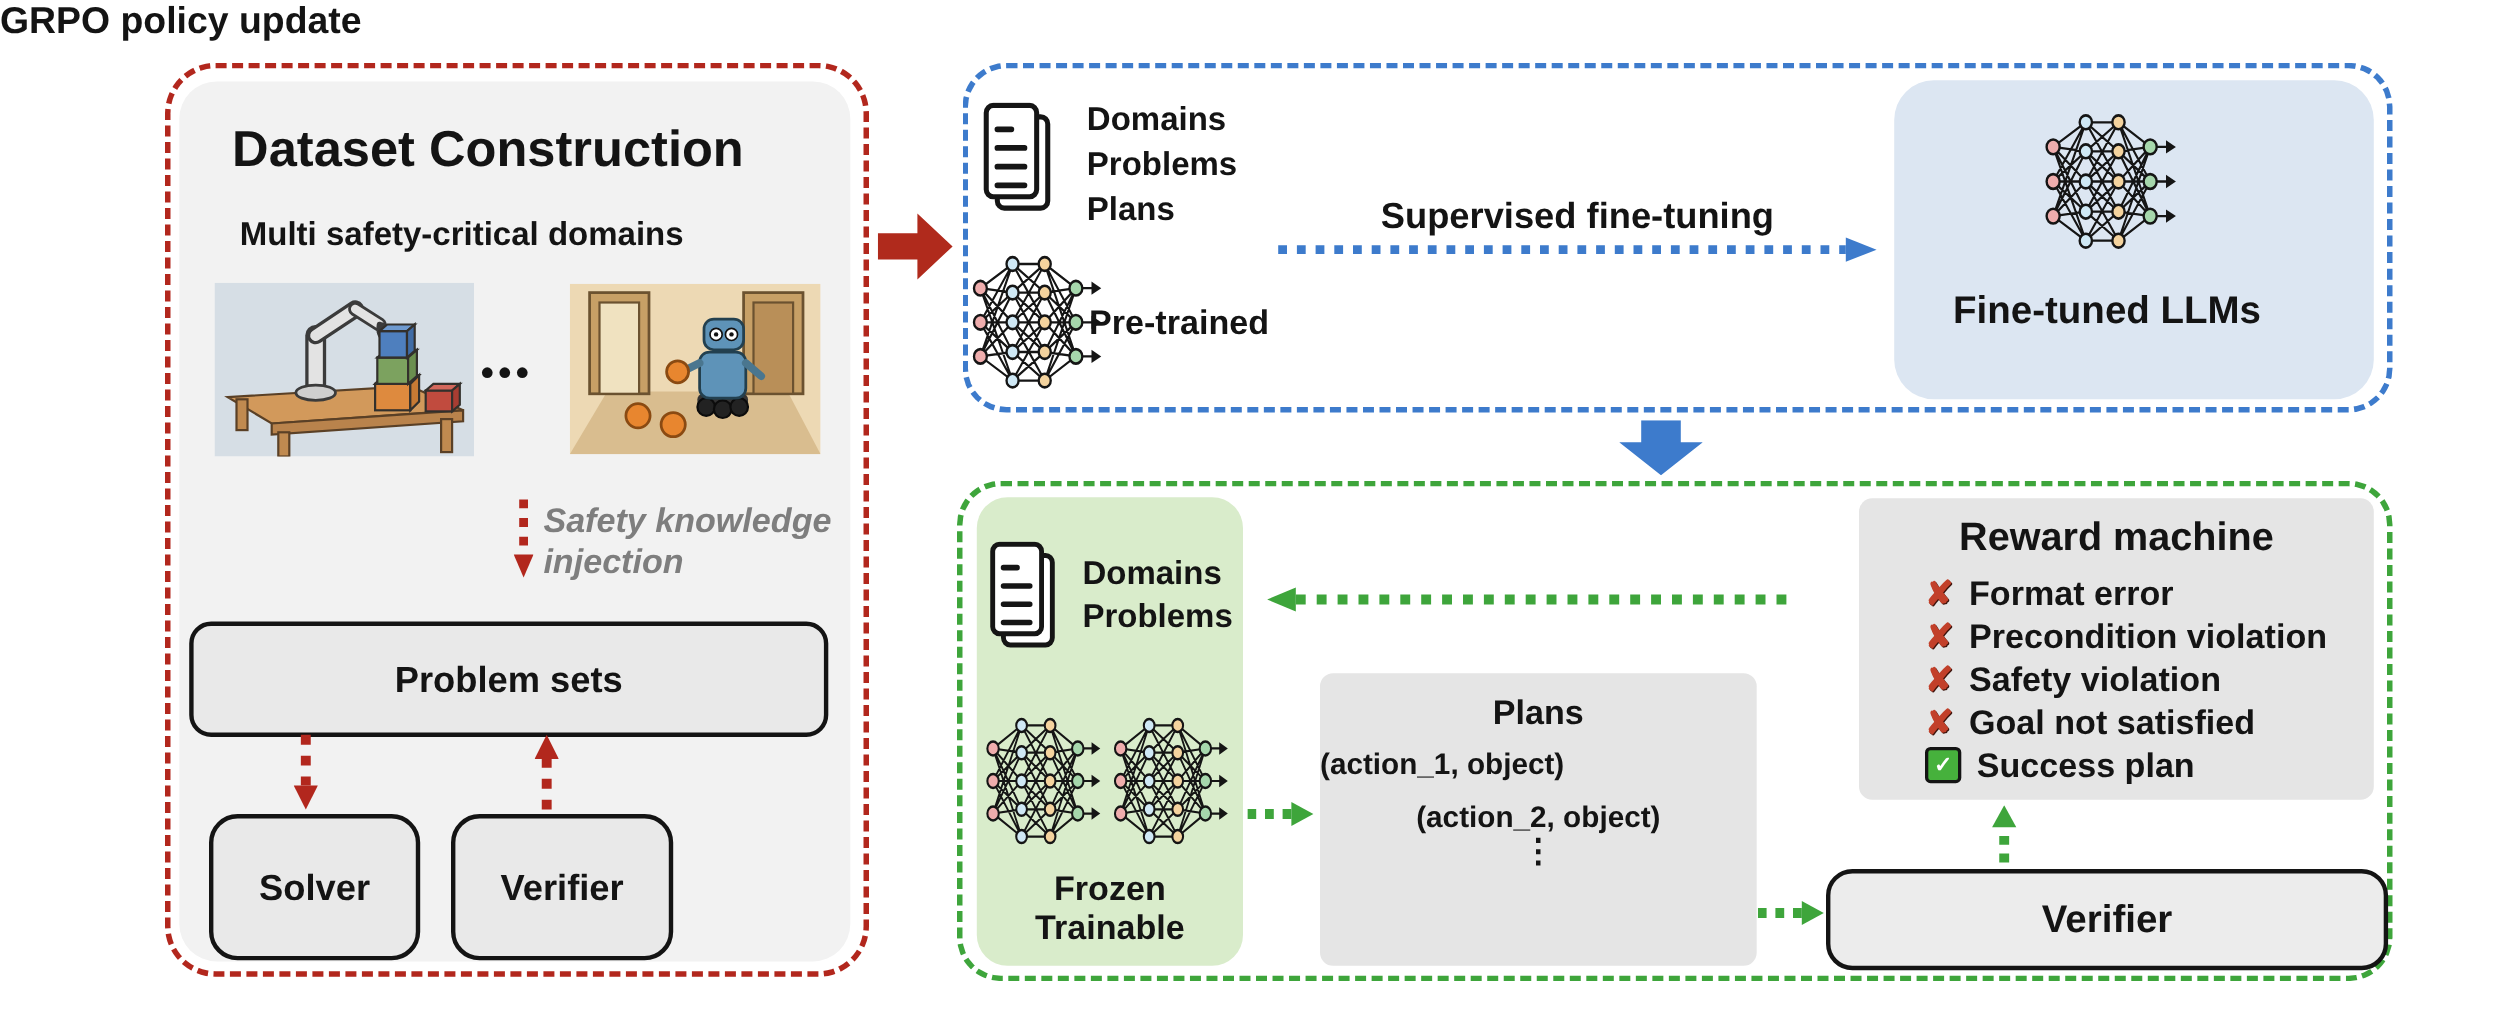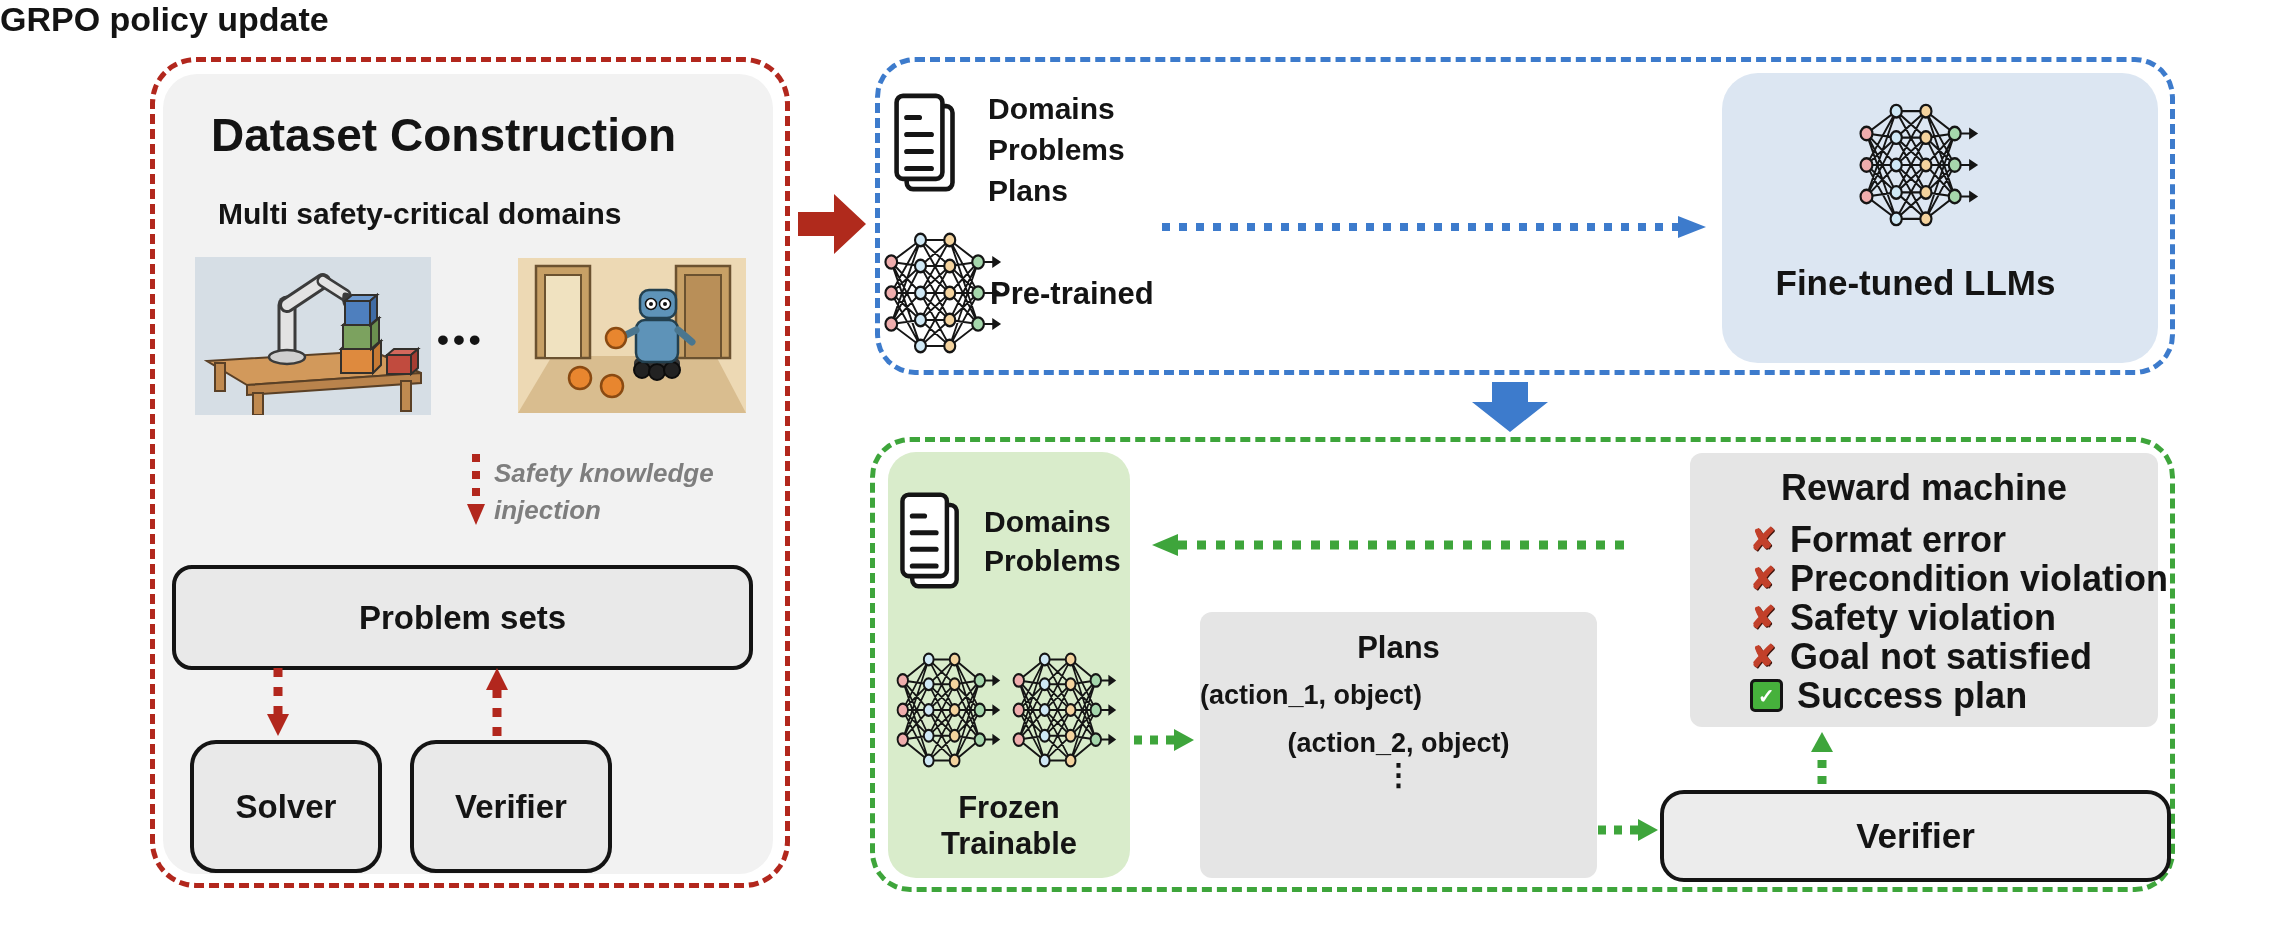--- a/index.html
+++ b/index.html
@@ -23,26 +23,26 @@
   .node-box.r26{border-radius:26px;}
 
   .t-title{font-size:46px;font-weight:bold;white-space:nowrap;letter-spacing:0px;}
   .t-sub{font-size:30px;font-weight:bold;white-space:nowrap;}
   .t-box{font-size:33px;font-weight:bold;}
   .t-big{font-size:35px;font-weight:bold;}
   .t-label{font-size:30px;font-weight:bold;line-height:41px;}
   .t-label2{font-size:30px;font-weight:bold;line-height:39px;}
   .t-arrowlbl{font-size:33px;font-weight:bold;text-align:center;white-space:nowrap;}
   .t-action{font-size:27px;font-weight:bold;white-space:nowrap;}
-  .t-gray-italic{font-size:26px;font-weight:bold;font-style:italic;color:#7E7E7E;line-height:37px;white-space:nowrap;}
+  .t-gray-italic{font-size:31px;font-weight:bold;font-style:italic;color:#7E7E7E;line-height:37px;white-space:nowrap;}
   .t-dots{font-size:34px;font-weight:bold;letter-spacing:4px;color:#141414;}
   .t-vdots{font-size:30px;font-weight:bold;line-height:26px;}
 
   .reward-row{display:flex;align-items:center;gap:14px;height:33px;margin-bottom:6px;}
-  .reward-row .lbl{font-size:36px;font-weight:bold;white-space:nowrap;}
+  .reward-row .lbl{font-size:31px;font-weight:bold;white-space:nowrap;}
   .cross-glyph{color:#C2402A;font-size:31px;font-weight:bold;line-height:30px;
                text-shadow:1px 1px 0 #3a120b;}
   .check-box{width:27px;height:27px;background:#46B13C;border:3px solid #141414;border-radius:5px;
              display:flex;align-items:center;justify-content:center;color:#fff;
              font-size:20px;font-weight:bold;}
 
   .ft-inner{display:flex;flex-direction:column;align-items:center;padding-right:49px;height:100%;text-align:center;}
   .frozen-row{display:flex;justify-content:space-around;align-items:center;}
   svg{display:block;}
   .hidden-defs{position:absolute;width:0;height:0;overflow:hidden;}
@@ -201,20 +201,21 @@
     <div>Domains</div>
     <div>Problems</div>
     <div>Plans</div>
   </div>
 
   <svg class="abs" style="left:878px;top:228px;" width="124" height="130" viewBox="0 0 140 130" preserveAspectRatio="none">
     <use href="#sym-nn"></use>
   </svg>
   <div class="abs t-sub" style="left:990px;top:276px;font-size:31px;">Pre-trained</div>
 
+  <div class="abs t-arrowlbl" style="left:1184px;top:177px;width:500px;">Supervised fine-tuning</div>
   <svg class="abs" style="left:1160px;top:214px;" width="550" height="26" viewBox="0 0 550 26">
     <line x1="2" y1="13" x2="518" y2="13" stroke="#3D7BCC" stroke-width="8" stroke-dasharray="8 9"></line>
     <polygon points="518,2 518,24 546,13" fill="#3D7BCC"></polygon>
   </svg>
 
   <div class="abs panel-blue" style="left:1722px;top:73px;width:436px;height:290px;">
     <div class="ft-inner">
       <svg style="margin-top:26px;" width="126" height="132" viewBox="0 0 140 130" preserveAspectRatio="none">
         <use href="#sym-nn"></use>
       </svg>

